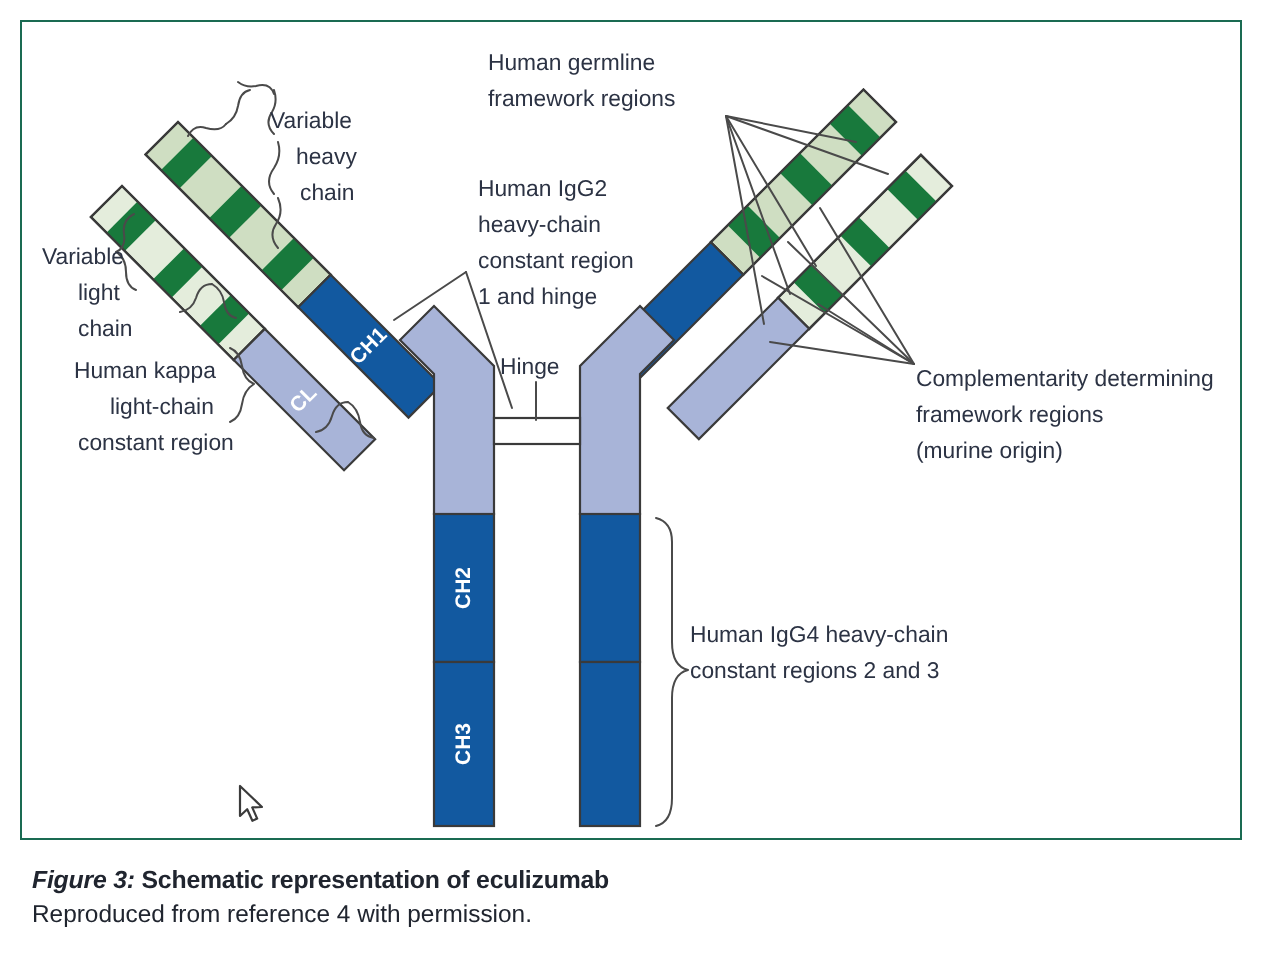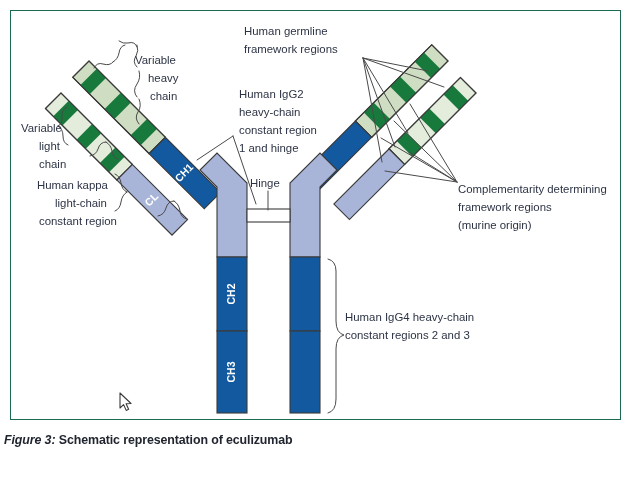--- a/index.html
+++ b/index.html
@@ -25,21 +25,21 @@
     fill:#2c3344;
   }
   .seg-lbl{
     font-family:"Liberation Sans", sans-serif;
     font-size:10.5px;
     font-weight:bold;
     fill:#ffffff;
   }
   #caption{
     position:absolute;
-    left:4px; top:432px;
+    left:16px; top:432px;
     width:600px;
   }
   #caption .cap-line1{
     font-size:12.4px;
     font-weight:bold;
     color:#20252f;
     letter-spacing:-0.1px;
     line-height:16px;
   }
   #caption .cap-line1 .fignum{font-style:italic;}
@@ -230,17 +230,18 @@
       </text>
 
     </g>
   </svg>
 </div>
 
 <div id="caption">
   <div class="cap-line1">
     <span class="fignum">Figure 3:</span><span> Schematic representation of eculizumab</span>
   </div>
+  <div class="cap-line2">Reproduced from reference 4 with permission.</div>
 </div>
 
 <svg id="cursor" viewBox="0 0 14 20" style="left: 119px; top: 392px;">
   <path d="M1,1 L1,16 L4.6,12.6 L7.2,18.4 L9.6,17.3 L7.1,11.7 L12,11.5 Z" fill="#ffffff" stroke="#3b3b3b" stroke-width="1.1" stroke-linejoin="round"></path>
 </svg>
 
 </body></html>

